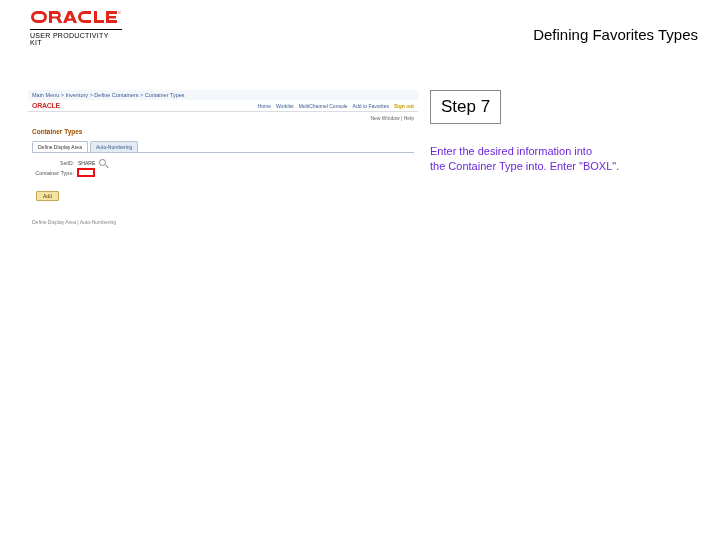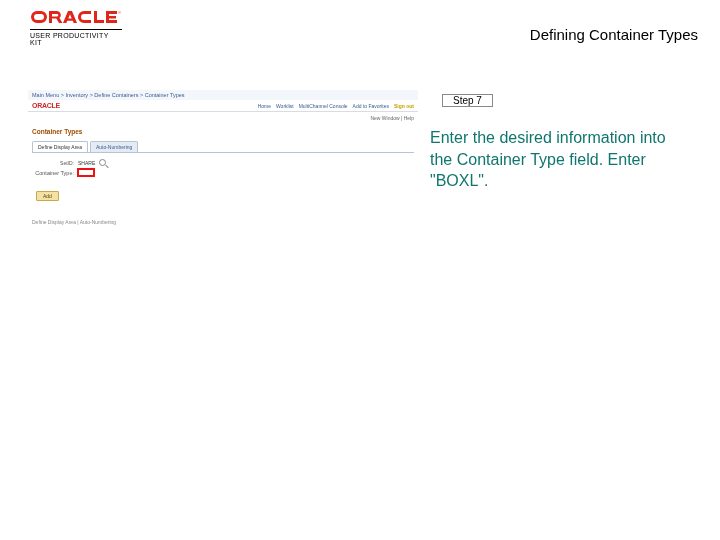--- a/index.html
+++ b/index.html
@@ -37,22 +37,22 @@
   .mini-label { width: 42px; text-align: right; color: #555; }
   .mini-val { color: #333; }
   .mini-ct-row { display: flex; align-items: center; gap: 3px; margin: 1px 0 4px; }
   .mini-input-hl { width: 18px; height: 9px; border: 2px solid #e11; background: #fff; }
   .mini-search { width: 7px; height: 7px; border: 1px solid #888; border-radius: 50%; position: relative; }
   .mini-search:after { content: ""; position: absolute; width: 4px; height: 1px; background: #888; transform: rotate(45deg); top: 6px; left: 5px; }
   .mini-add { display: inline-block; background: #f4e1a4; border: 1px solid #caa94d; font-size: 5px; padding: 1px 6px; color: #5b4700; border-radius: 1px; margin: 10px 4px; }
   .mini-footer { color: #888; font-size: 5px; padding: 8px 4px 0; }
 
   
-  .step-box { border: 1px solid #888; padding: 0 10px; font-size: 10px; color: #000; display: inline-block; margin-bottom: 20px; margin-left: 12px; }
-  .instr { font-size: 16px; line-height: 1.35; color: #0f766e; max-width: 260px; }
+  .step-box { border: 1px solid #888; padding: 6px 10px; font-size: 17px; color: #000; display: inline-block; margin-bottom: 20px; }
+  .instr { font-size: 11px; line-height: 1.35; color: #6d28d9; max-width: 260px; }
   .instr b { font-weight: normal; }
 </style>
 </head>
 <body>
 
 <div class="page">
 
   <div class="hdr">
     <div class="logo-wrap">
       <span class="oracle-logo">
@@ -69,21 +69,21 @@
 
             <path d="M64 1h3v9h7v3H64V1z"></path>
 
             <path d="M76 1h11v3h-8v2h7v2.5h-7V10h8v3H76V1z"></path>
           </g>
           <text x="88" y="4" font-size="4" fill="#e1251b">®</text>
         </svg>
       </span>
       <div class="upk">USER PRODUCTIVITY KIT</div>
     </div>
-    <div class="title">Defining Container Types</div>
+    <div class="title">Defining Favorites Types</div>
   </div>
 
   <div class="left">
     <div class="mini">
       <div class="mini-bc"><span>Main Menu &gt; Inventory &gt; Define Containers &gt; Container Types</span></div>
       <div class="mini-row2">
         <span class="mini-logo">ORACLE</span>
         <span class="mini-nav">
           <span>Home</span>
           <span>Worklist</span>
@@ -111,17 +111,17 @@
         <span class="mini-add">Add</span>
       </div>
       <div class="mini-footer">Define Display Area | Auto-Numbering</div>
     </div>
   </div>
 
   <div class="right">
     <div class="step-box">Step 7</div>
     <div class="instr">
       <span>Enter the desired information into</span><br>
-      <span>the </span><b>Container Type</b><span> field. Enter </span><b>"BOXL"</b><span>.</span>
+      <span>the </span><b>Container Type</b><span> into. Enter </span><b>"BOXL"</b><span>.</span>
     </div>
   </div>
 
 </div>
 
 </body></html>

